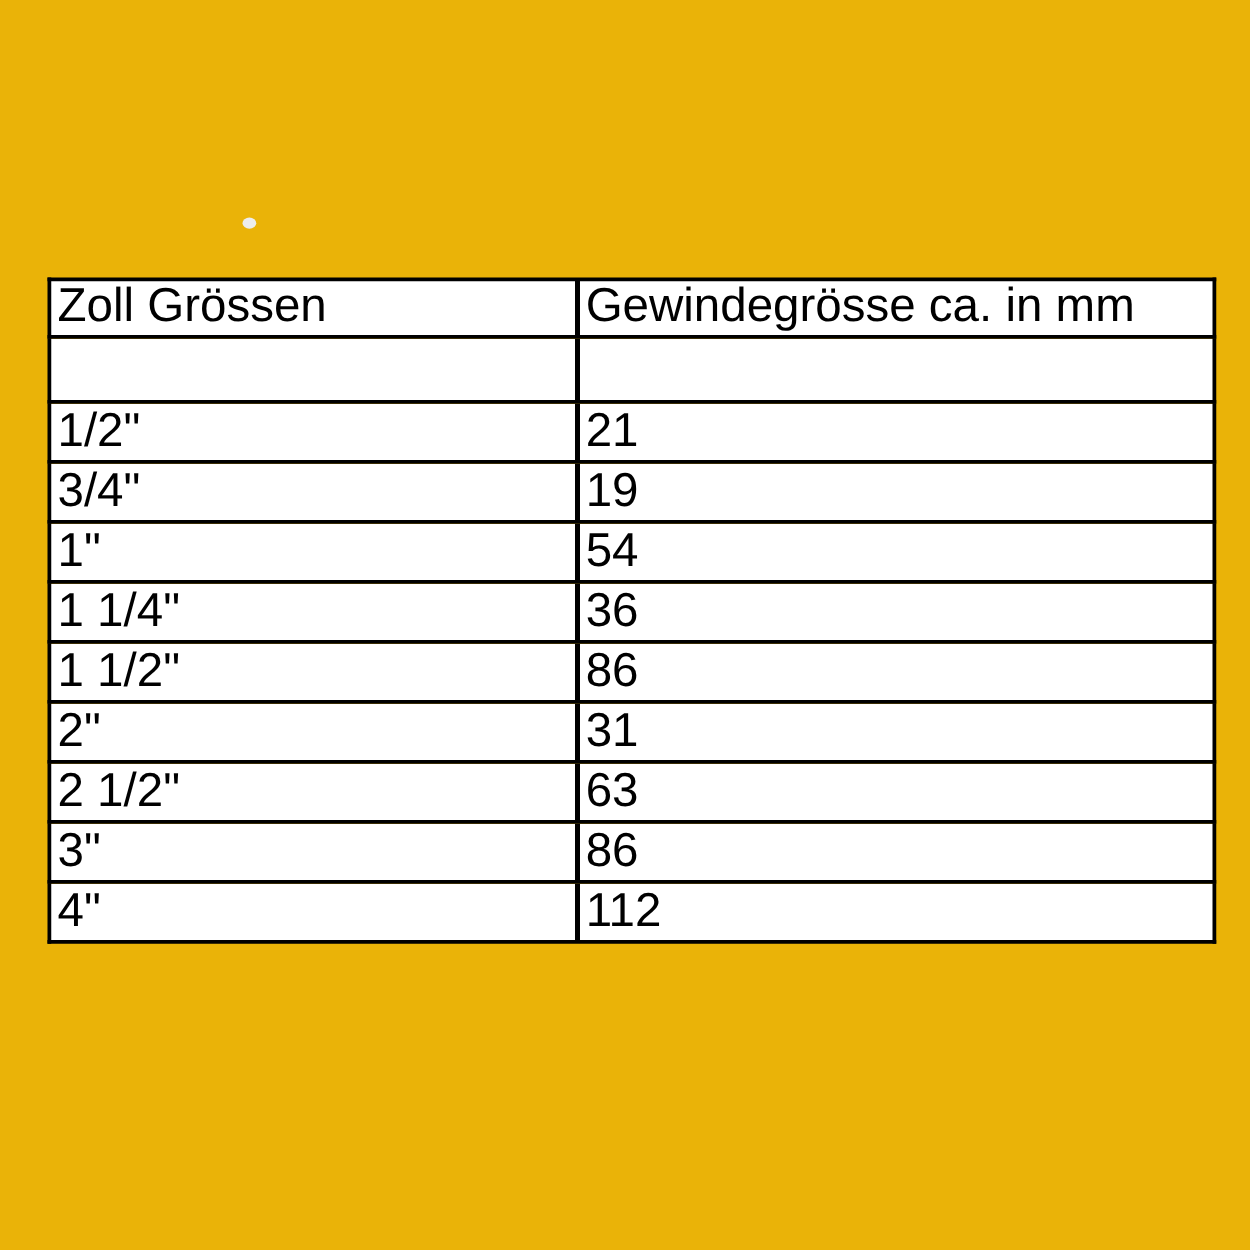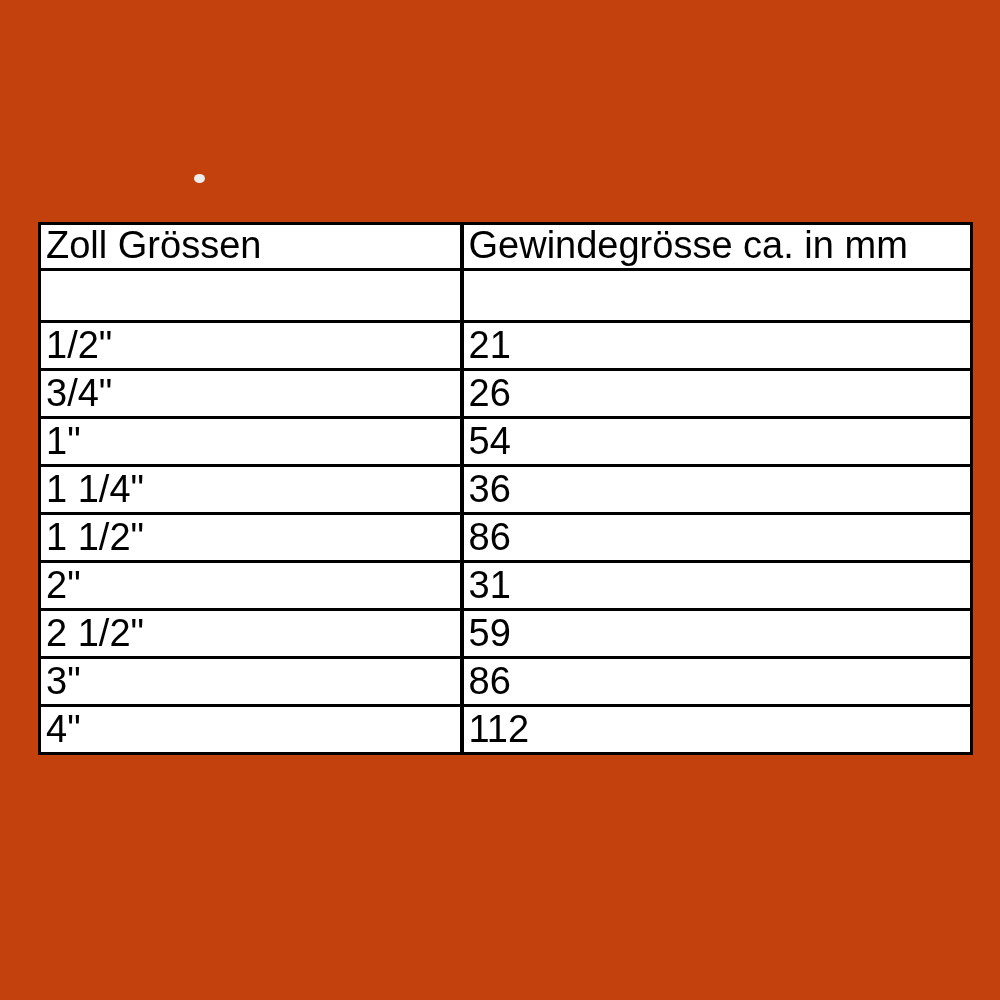--- a/index.html
+++ b/index.html
@@ -4,21 +4,21 @@
 <style>
   html, body {
     margin: 0;
     padding: 0;
     background: #ffffff;
   }
   .stage {
     position: relative;
     width: 1000px;
     height: 1000px;
-    background: #c2410c;
+    background: #eab308;
     overflow: hidden;
     font-family: "Liberation Sans", sans-serif;
     text-decoration: underline;
   }
   
   .artifact-dot {
     position: absolute;
     left: 194px;
     top: 174px;
     width: 11px;
@@ -83,41 +83,41 @@
         <td></td>
       </tr>
     </thead>
     <tbody>
         <tr class="data-row">
       <td class="zoll">1/2"</td>
       <td class="mm">21</td>
     </tr>
         <tr class="data-row">
       <td class="zoll">3/4"</td>
-      <td class="mm">26</td>
+      <td class="mm">19</td>
     </tr>
         <tr class="data-row">
       <td class="zoll">1"</td>
       <td class="mm">54</td>
     </tr>
         <tr class="data-row">
       <td class="zoll">1 1/4"</td>
       <td class="mm">36</td>
     </tr>
         <tr class="data-row">
       <td class="zoll">1 1/2"</td>
       <td class="mm">86</td>
     </tr>
         <tr class="data-row">
       <td class="zoll">2"</td>
       <td class="mm">31</td>
     </tr>
         <tr class="data-row">
       <td class="zoll">2 1/2"</td>
-      <td class="mm">59</td>
+      <td class="mm">63</td>
     </tr>
         <tr class="data-row">
       <td class="zoll">3"</td>
       <td class="mm">86</td>
     </tr>
         <tr class="data-row">
       <td class="zoll">4"</td>
       <td class="mm">112</td>
     </tr>
       </tbody>

